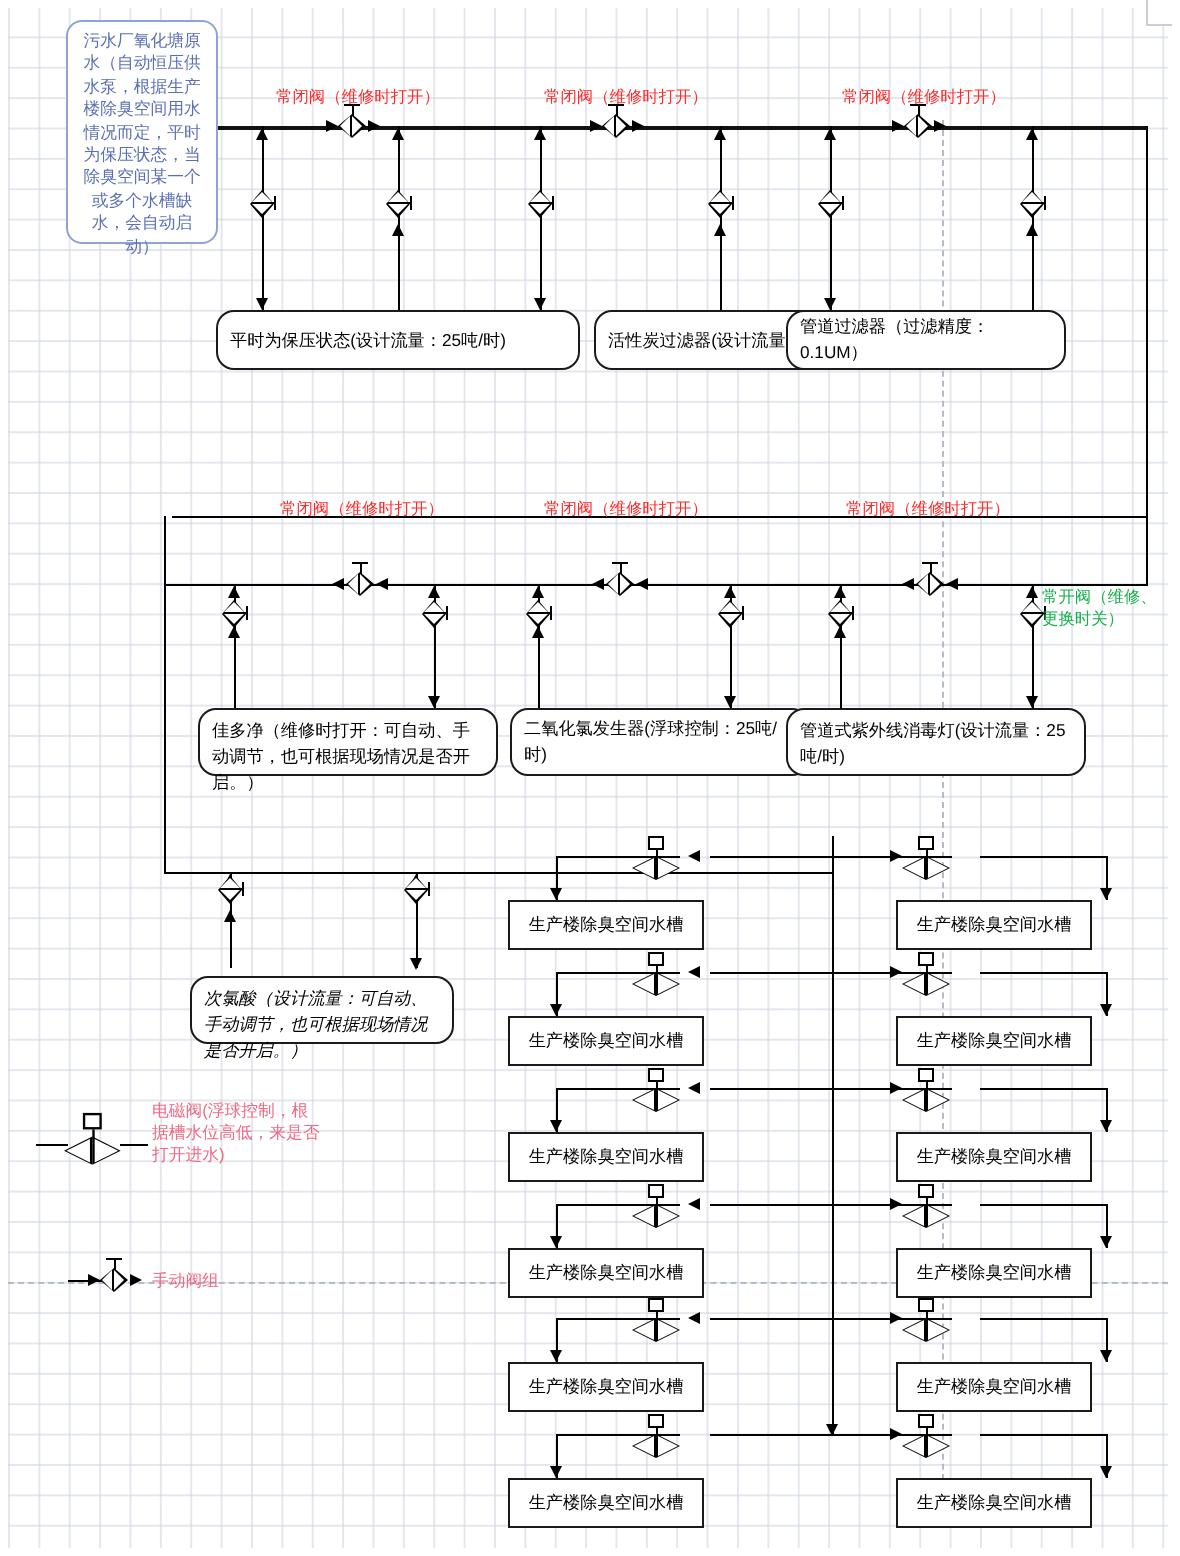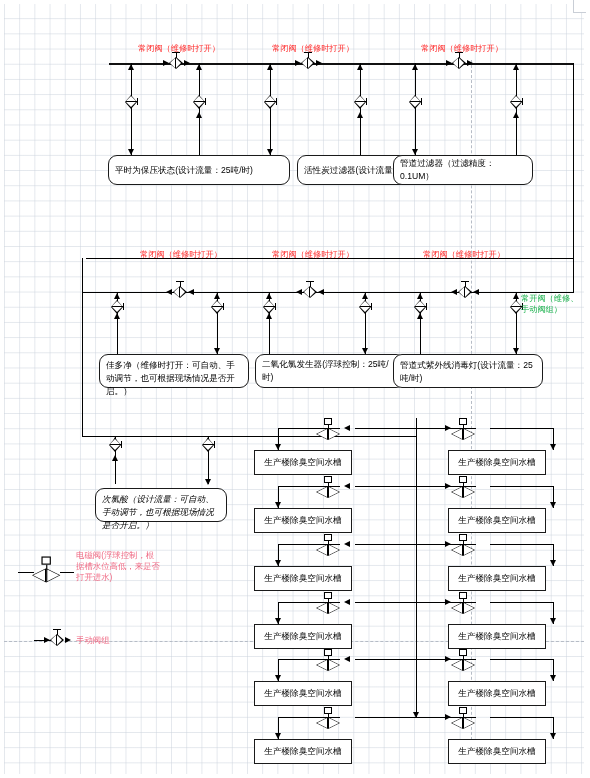--- a/index.html
+++ b/index.html
@@ -119,20 +119,21 @@
   .sv-lg{transform:scale(1.18);transform-origin:left top;}
 </style>
 </head>
 <body>
 
 <div id="canvas">
 
   <div class="dash-v" style="left:471px;top:60px;height:700px;"></div>
   <div class="dash-h" style="left:4px;top:641px;width:580px;"></div>
 
+  <div class="note" style="left:33px;top:10px;width:76px;height:112px;">污水厂氧化塘原水（自动恒压供水泵，根据生产楼除臭空间用水情况而定，平时为保压状态，当除臭空间某一个或多个水槽缺水，会自动启动）</div>
 
   <div class="ln lnh thick" style="left:109px;top:63px;width:465px;"></div>
   <div class="ln lnv" style="left:573px;top:63px;height:195px;"></div>
 
   <div class="vh" style="left:169px;top:57px;">
     <div class="t1"></div>
       <div class="t2"></div>
       <div class="inner1"></div>
       <div class="inner2"></div>
     <div class="stem"></div>
@@ -280,21 +281,21 @@
     <div class="stem"></div>
       <div class="hand"></div>
   </div>
   <div class="ar left" style="left:451px;top:289px;"></div>
   <div class="ar left" style="left:473px;top:289px;"></div>
 
   <div class="lbl-red" style="left:140px;top:250px;">常闭阀（维修时打开）</div>
   <div class="lbl-red" style="left:272px;top:250px;">常闭阀（维修时打开）</div>
   <div class="lbl-red" style="left:423px;top:250px;">常闭阀（维修时打开）</div>
 
-  <div class="lbl-green" style="left:521px;top:294px;">常开阀（维修、手动阀组）</div>
+  <div class="lbl-green" style="left:521px;top:294px;">常开阀（维修、更换时关）</div>
 
   <div class="ln lnv" style="left:117px;top:292px;height:62px;"></div>
   <div class="ar up" style="left:114px;top:293px;"></div>
   <div class="ar up" style="left:114px;top:313px;"></div>
   <div class="vv" style="left:111px;top:300px;">
     <div class="t1"></div>
       <div class="t2"></div>
       <div class="inner1"></div>
       <div class="inner2"></div>
     <div class="stem"></div>

